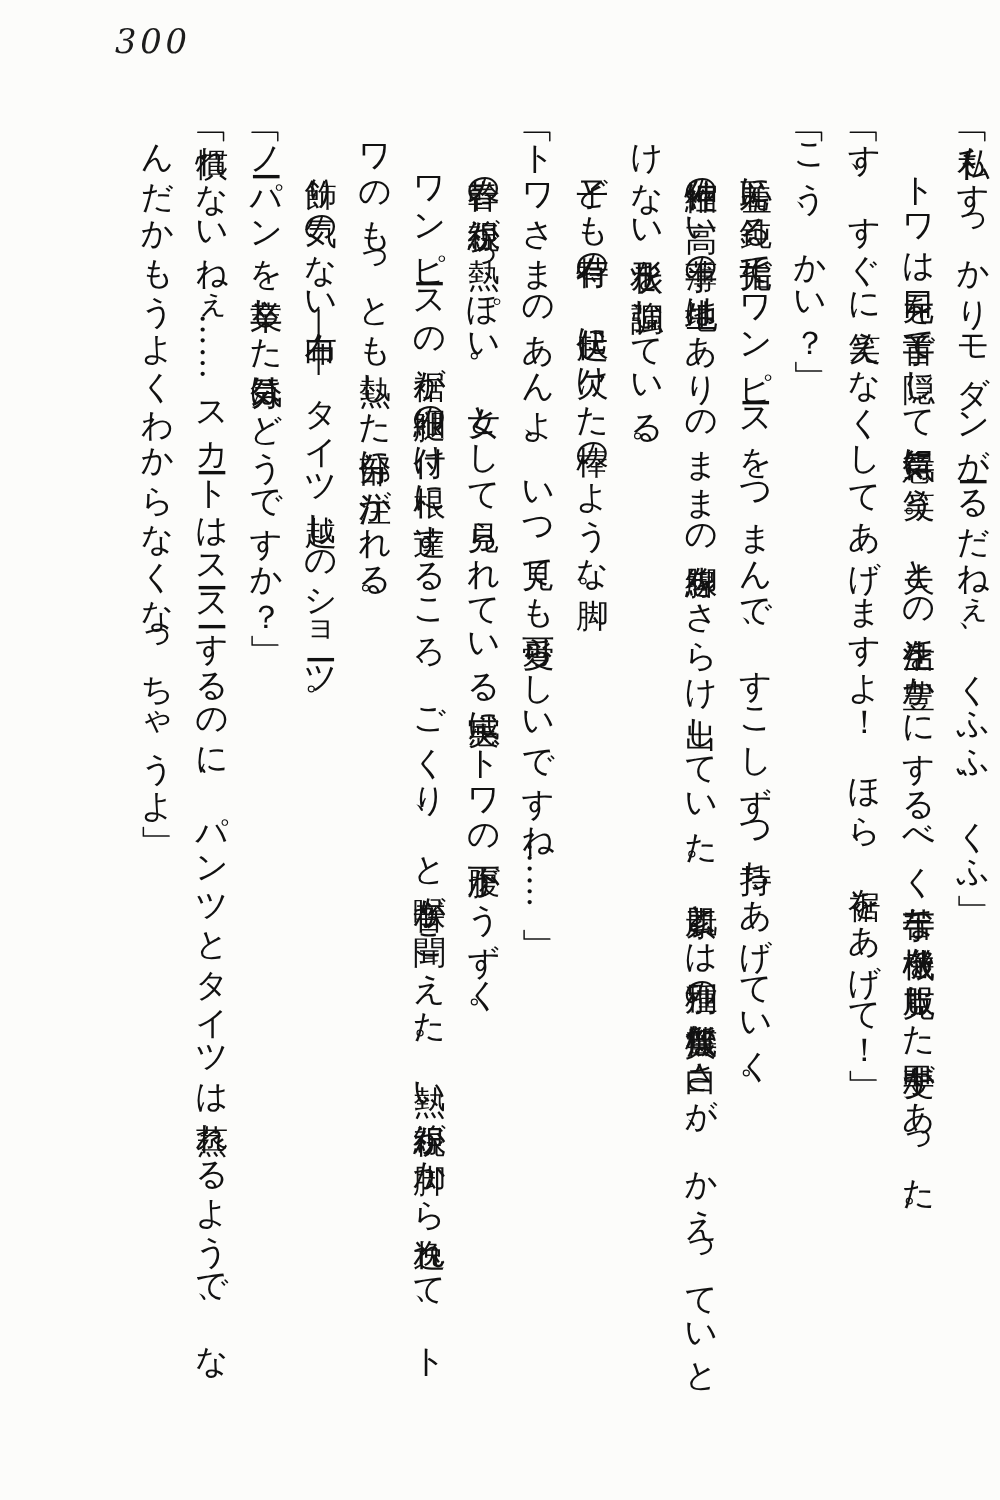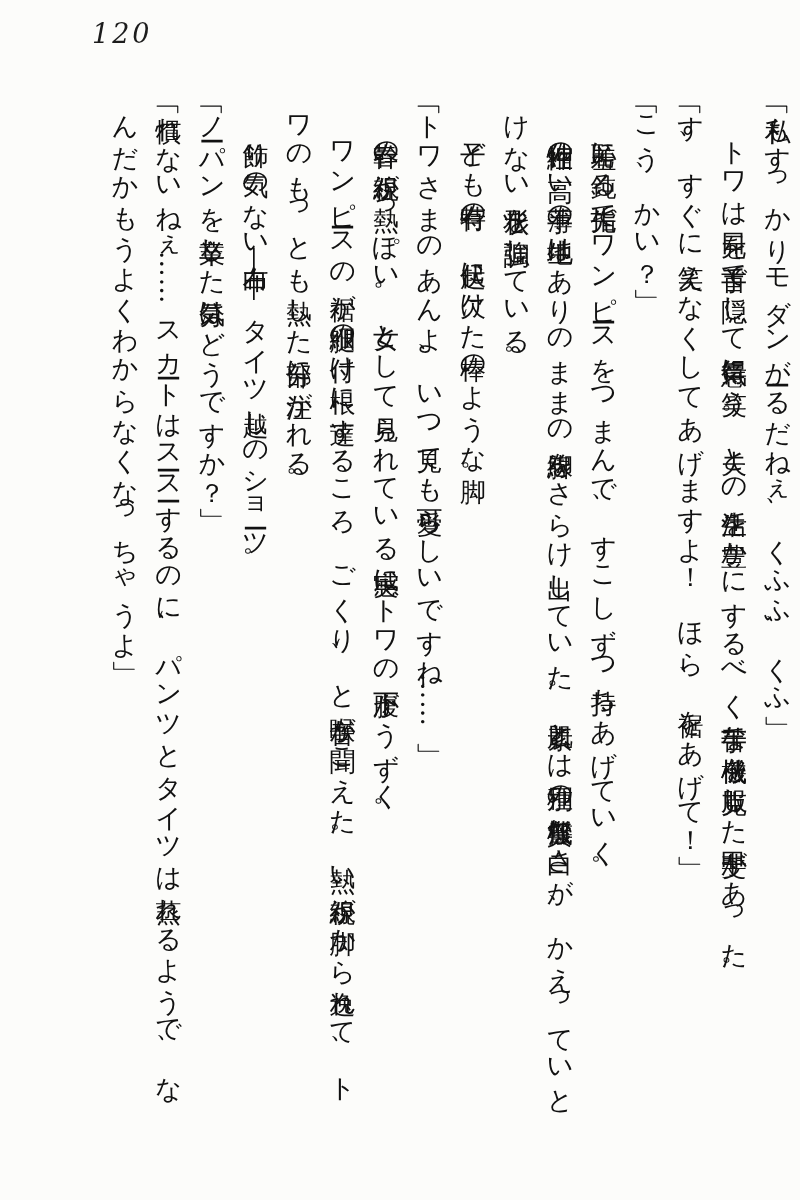--- a/index.html
+++ b/index.html
@@ -47,21 +47,21 @@
     padding: 0;
   }
   .text-block p.indent {
     text-indent: 1em;
   }
 </style>
 </head>
 <body>
 
 <div class="page">
-  <div class="page-number">120</div>
+  <div class="page-number">300</div>
   <div class="text-block">
       <p>「私もすっかりモダンがーるだねぇ、くふふ、くふ」</p>
       <p class="indent">トワは口元を手首で隠して得意気に笑う。夫との生活を豊かにするべく苦手な機械を克服した甲斐があった。</p>
       <p>「す、すぐに笑えなくしてあげますよ！　ほら、裾をあげて！」</p>
       <p>「こう、かい？」</p>
       <p class="indent">羞恥に鈍る指先でワンピースをつまんで、すこしずつ持ちあげていく。</p>
       <p class="indent">伸縮性の高い薄手の生地はありのままの脚線をさらけ出していた。素肌とは別種の無機質な白さが、かえっていとけない形状を強調している。</p>
       <p class="indent">子ども特有の、起伏に欠けた棒のような脚。</p>
       <p>「トワさまのあんよ、いつ見ても可愛らしいですね……」</p>
       <p class="indent">幹春の視線が熱っぽい。女として見られている実感にトワの下腹がうずく。</p>

